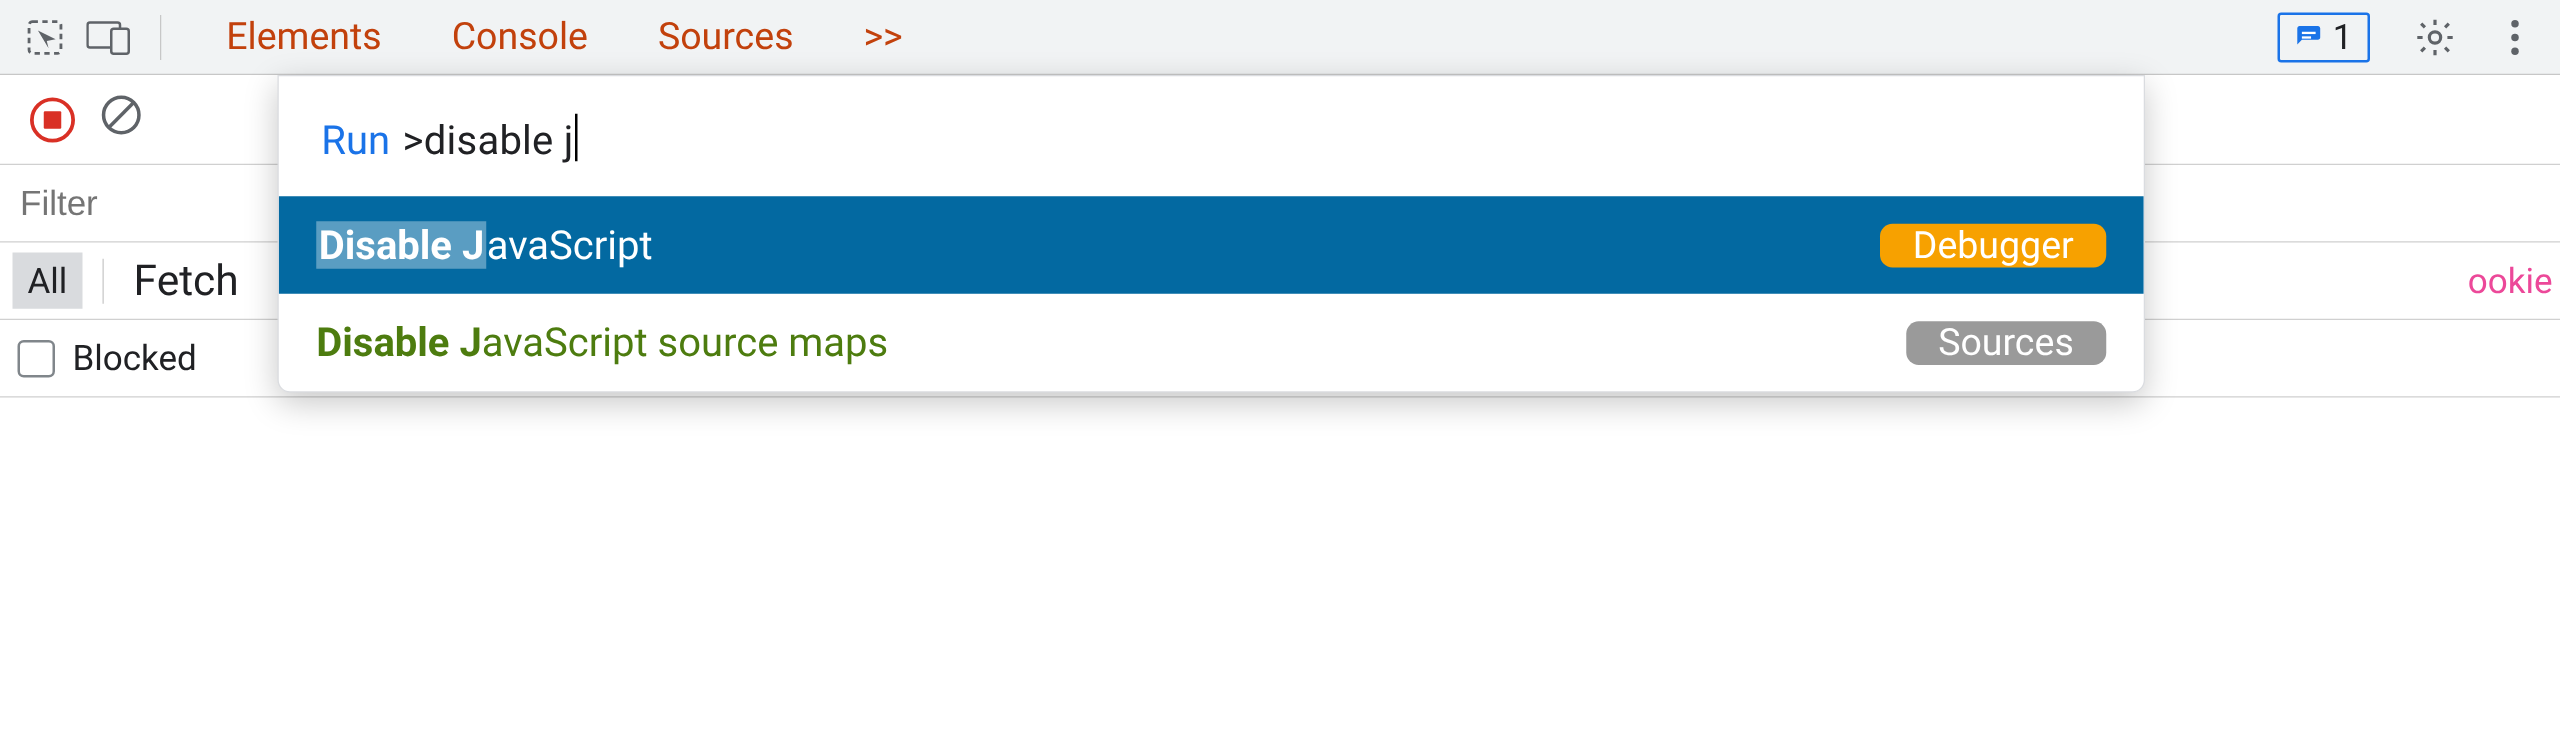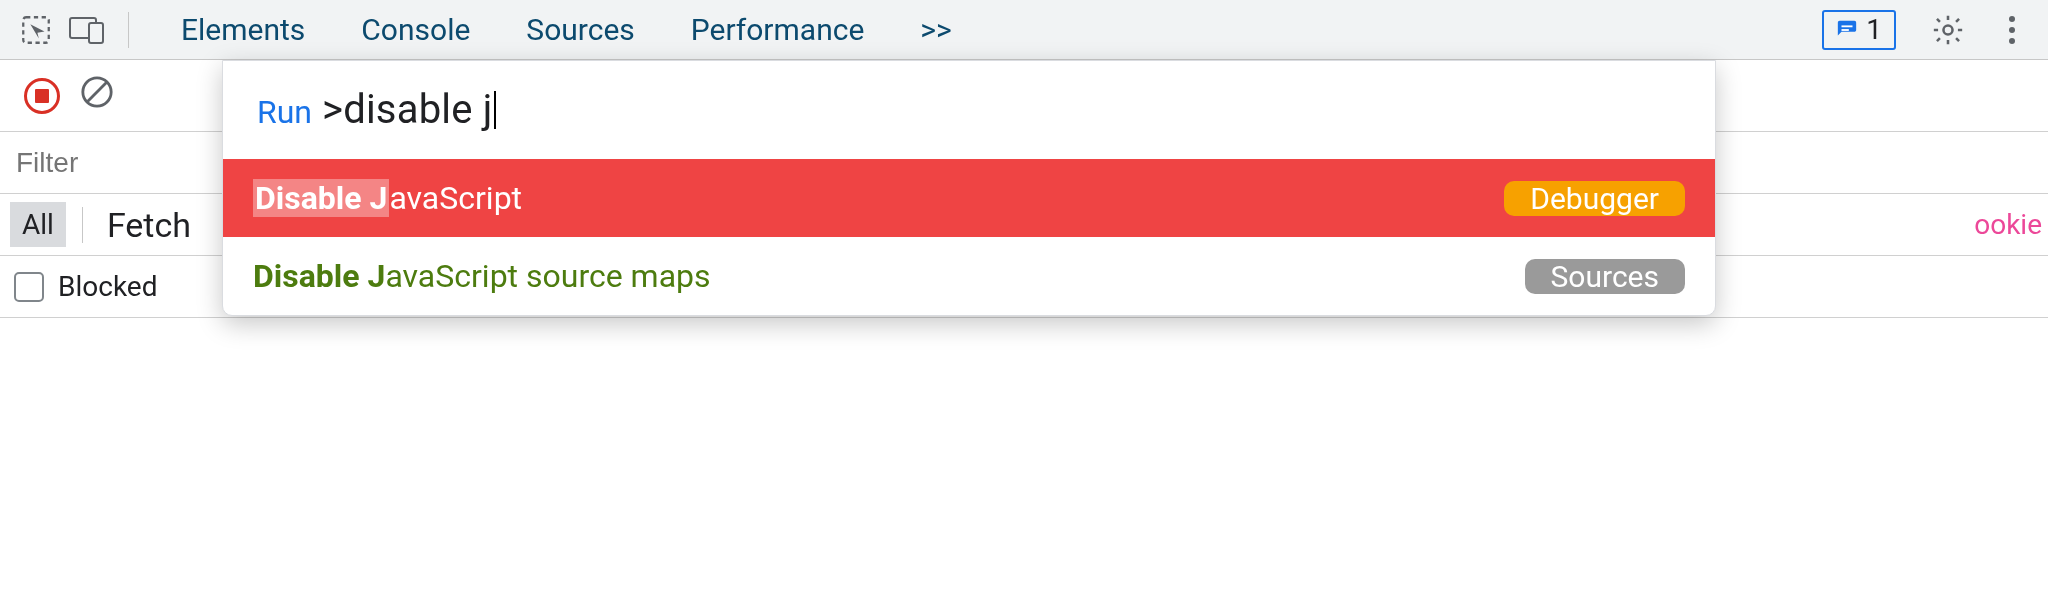--- a/index.html
+++ b/index.html
@@ -24,21 +24,21 @@
   .tabbar .iconbtn {
     width: 52px; height: 52px;
     display: flex; align-items: center; justify-content: center;
     color: #5f6368;
   }
   .tabbar .sep {
     width: 1px; height: 36px; background: #c7c7c7;
     margin: 0 14px;
   }
   .tabs { display: flex; align-items: center; gap: 56px; margin-left: 38px; }
-  .tab { color: #0c4a6e; font-size: 30px; padding: 10px 0; }
+  .tab { color: #c2410c; font-size: 30px; padding: 10px 0; }
   .tab.active { color: #000; }
   .spacer { flex: 1; }
   .issues-pill {
     display: flex; align-items: center; gap: 8px;
     border: 2px solid #1a73e8;
     border-radius: 3px;
     padding: 0 12px;
     height: 40px;
     color: #1a73e8;
     font-size: 28px;
@@ -141,42 +141,42 @@
     box-shadow: 0 8px 26px rgba(0,0,0,0.22);
     overflow: hidden;
   }
   .palette-input-row {
     display: flex; align-items: baseline;
     padding: 24px 28px 26px 34px;
     font-size: 32px;
   }
   .run-label { color: #1a73e8; margin-right: 10px; }
   .palette-query {
-    font-size: 40px;
+    font-size: 32px;
     color: #202124;
     border: none; outline: none;
     letter-spacing: 0.2px;
   }
   .caret {
     display: inline-block;
     width: 2px; height: 38px;
     background: #000;
     vertical-align: middle;
     margin-left: 1px;
     transform: translateY(6px);
   }
 
   .palette-item {
     display: flex; align-items: center;
     justify-content: space-between;
     padding: 20px 30px 20px 30px;
     font-size: 32px;
   }
   .palette-item.selected {
-    background: #ef4444;
+    background: #0369a1;
     color: #fff;
   }
   .palette-item .title b { font-weight: 700; }
   .hl {
     background: rgba(255,255,255,0.35);
     padding: 0 2px;
   }
   .palette-item:not(.selected) .title { color: #4d7c0f; }
 
   .badge {
@@ -204,21 +204,20 @@
       <rect x="1" y="3" width="26" height="20" rx="2"></rect>
       <rect x="20" y="8" width="14" height="20" rx="2" fill="#f1f3f4"></rect>
     </svg>
   </div>
   <div class="sep"></div>
 
   <div class="tabs">
     <span class="tab">Elements</span>
     <span class="tab">Console</span>
     <span class="tab">Sources</span>
-    <span class="tab">Performance</span>
     <span class="tab">&gt;&gt;</span>
   </div>
 
   <div class="spacer"></div>
 
   <div class="issues-pill">
     <svg width="22" height="22" viewBox="0 0 24 24" fill="#1a73e8">
         <path d="M20 2H4c-1.1 0-2 .9-2 2v14l4-4h14c1.1 0 2-.9 2-2V4c0-1.1-.9-2-2-2z"></path>
         <rect x="6" y="7" width="12" height="2" fill="#fff"></rect>
         <rect x="6" y="11" width="8" height="2" fill="#fff"></rect>

